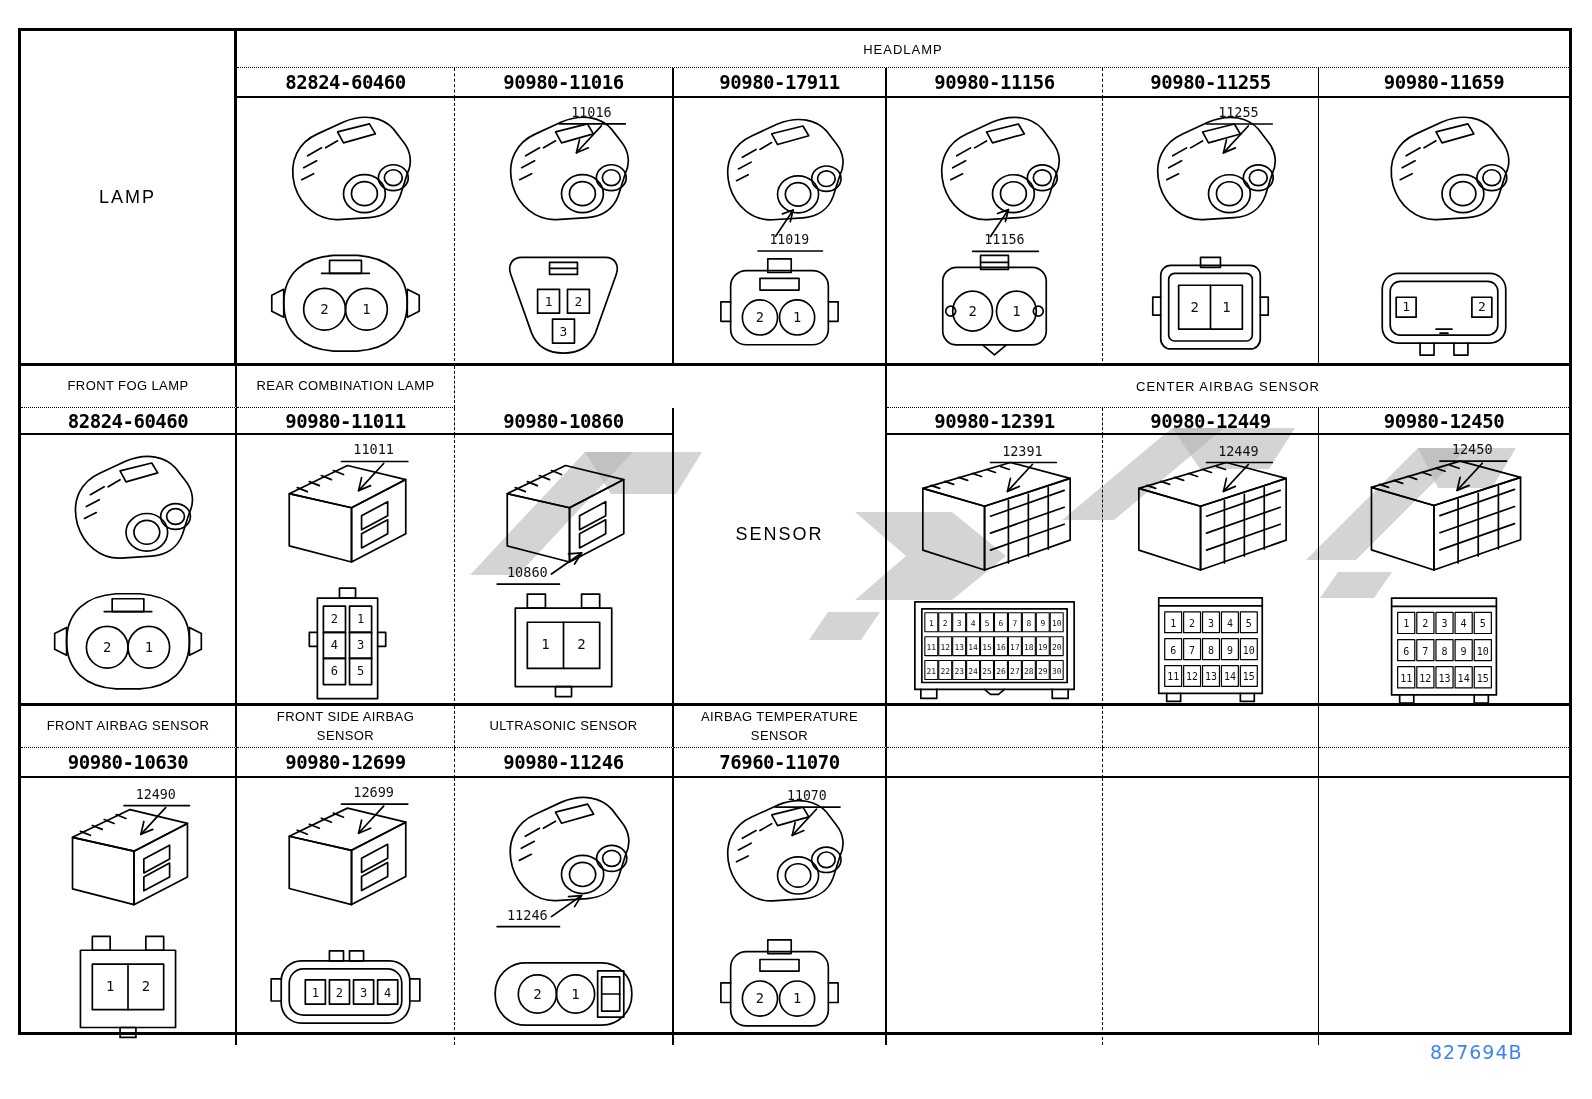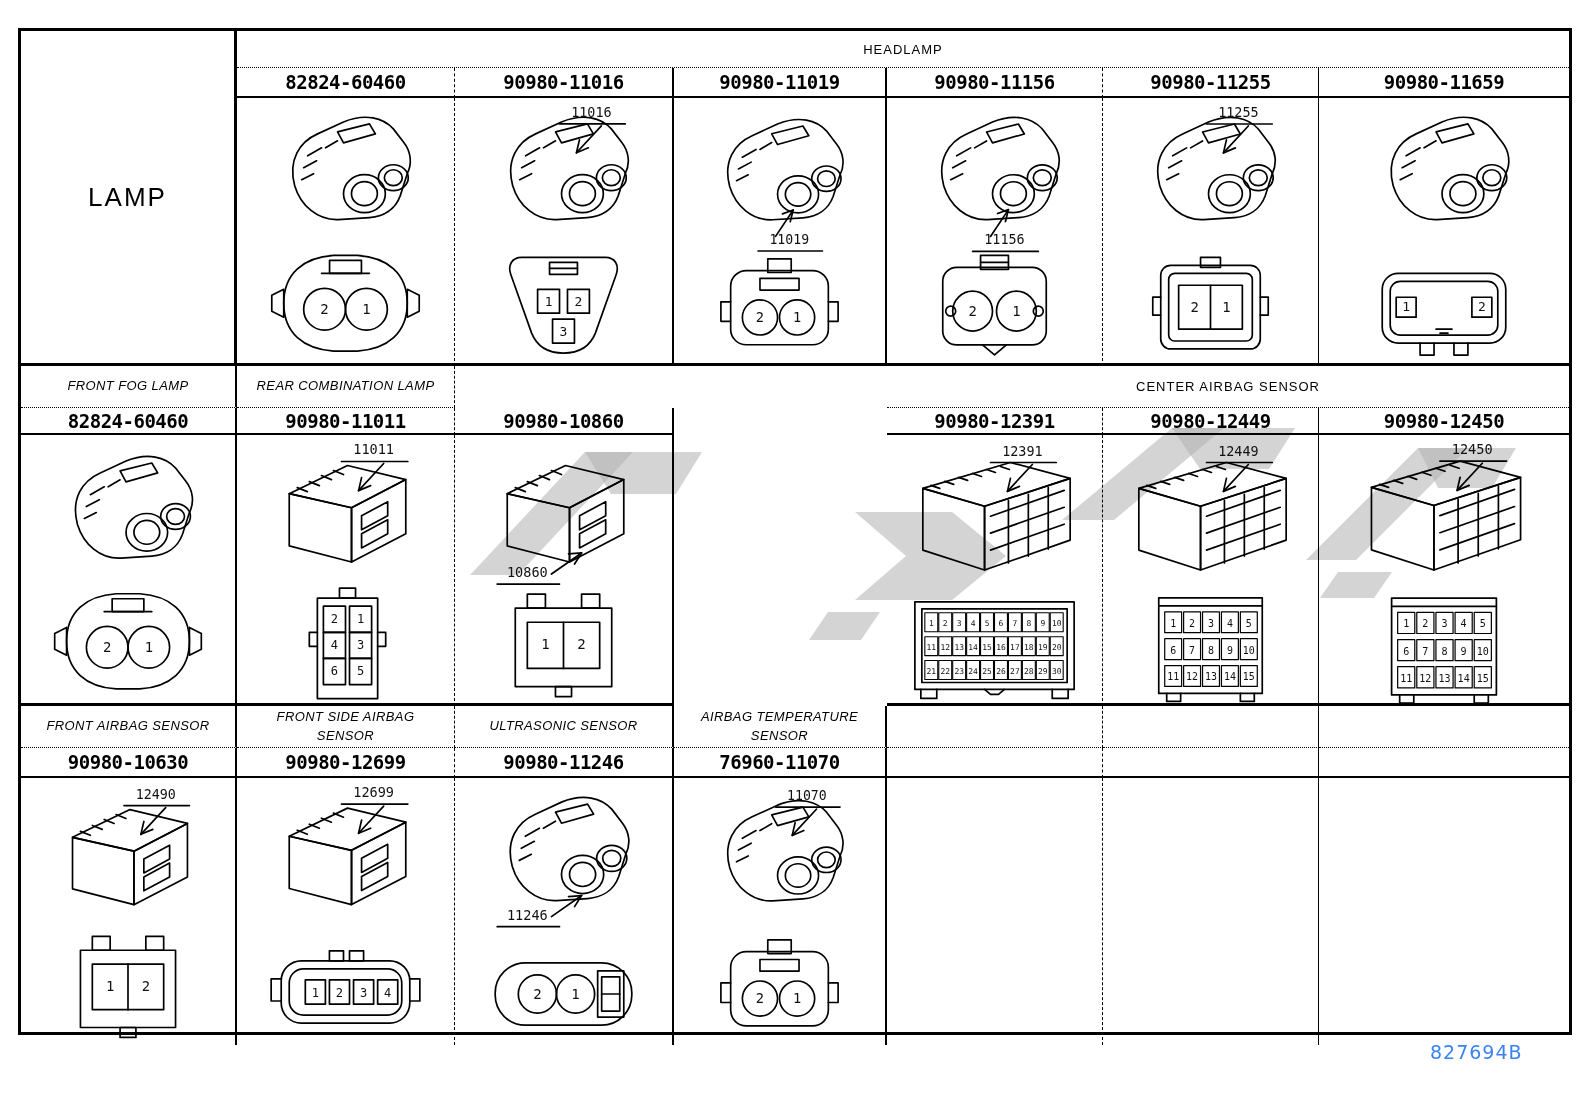--- a/index.html
+++ b/index.html
@@ -19,22 +19,22 @@
   .c4{border-right:2px solid #000;}
   .c5{border-right:1px dashed #000;}
   .c6{border-right:1px solid #000;}
   .c7{}
   .cr3{border-right:3px solid #000;}
   
   .bbdot{border-bottom:1px dotted #000;}
   .bb2{border-bottom:2px solid #000;}
   .bb3{border-bottom:3px solid #000;}
   .pn{font-family:"DejaVu Sans Mono","Liberation Mono",monospace;font-weight:bold;font-size:19px;letter-spacing:-0.5px;}
-  .lbl{font-size:13px;letter-spacing:0.4px;text-align:center;line-height:1.4;padding:2px 12px;font-style:italic;}
-  .big{font-size:26px;letter-spacing:2px;}
+  .lbl{font-size:13px;letter-spacing:0.4px;text-align:center;line-height:1.4;padding:2px 12px;}
+  .big{font-size:18px;letter-spacing:2px;}
   .hdrtxt{font-size:13px;letter-spacing:1px;}
   .draw{padding:0;}
   .draw svg{display:block;width:100%;height:100%;}
   .figcode{position:absolute;left:1430px;top:1041px;z-index:3;font-size:19px;letter-spacing:1px;
            font-family:"DejaVu Sans","Liberation Sans",sans-serif;color:#3b82f6;}
 </style>
 </head>
 <body>
 
 <div class="sheet">
@@ -64,21 +64,21 @@
       <span>HEADLAMP</span>
     </div>
 
     <div class="cell pn c2 bb2" style="grid-column:2;grid-row:2">
         <span>82824-60460</span>
       </div>
     <div class="cell pn c3 bb2" style="grid-column:3;grid-row:2">
         <span>90980-11016</span>
       </div>
     <div class="cell pn c4 bb2" style="grid-column:4;grid-row:2">
-        <span>90980-11019</span>
+        <span>90980-17911</span>
       </div>
     <div class="cell pn c5 bb2" style="grid-column:5;grid-row:2">
         <span>90980-11156</span>
       </div>
     <div class="cell pn c6 bb2" style="grid-column:6;grid-row:2">
         <span>90980-11255</span>
       </div>
     <div class="cell pn c7 bb2" style="grid-column:7;grid-row:2">
         <span>90980-11659</span>
       </div>
@@ -228,20 +228,23 @@
           </g>
         </svg>
       </div>
 
     <div class="cell lbl c1 bbdot" style="grid-column:1;grid-row:4">
         <span>FRONT FOG LAMP</span>
       </div>
     <div class="cell lbl c2 bbdot" style="grid-column:2;grid-row:4">
         <span>REAR COMBINATION LAMP</span>
       </div>
+    <div class="cell big c4 bb3" style="grid-column:4;grid-row:4/7">
+      <span>SENSOR</span>
+    </div>
     <div class="cell hdrtxt bbdot" style="grid-column:5/8;grid-row:4">
       <span>CENTER AIRBAG SENSOR</span>
     </div>
 
     <div class="cell pn c1 bb2" style="grid-column:1;grid-row:5">
         <span>82824-60460</span>
       </div>
     <div class="cell pn c2 bb2" style="grid-column:2;grid-row:5">
         <span>90980-11011</span>
       </div>

